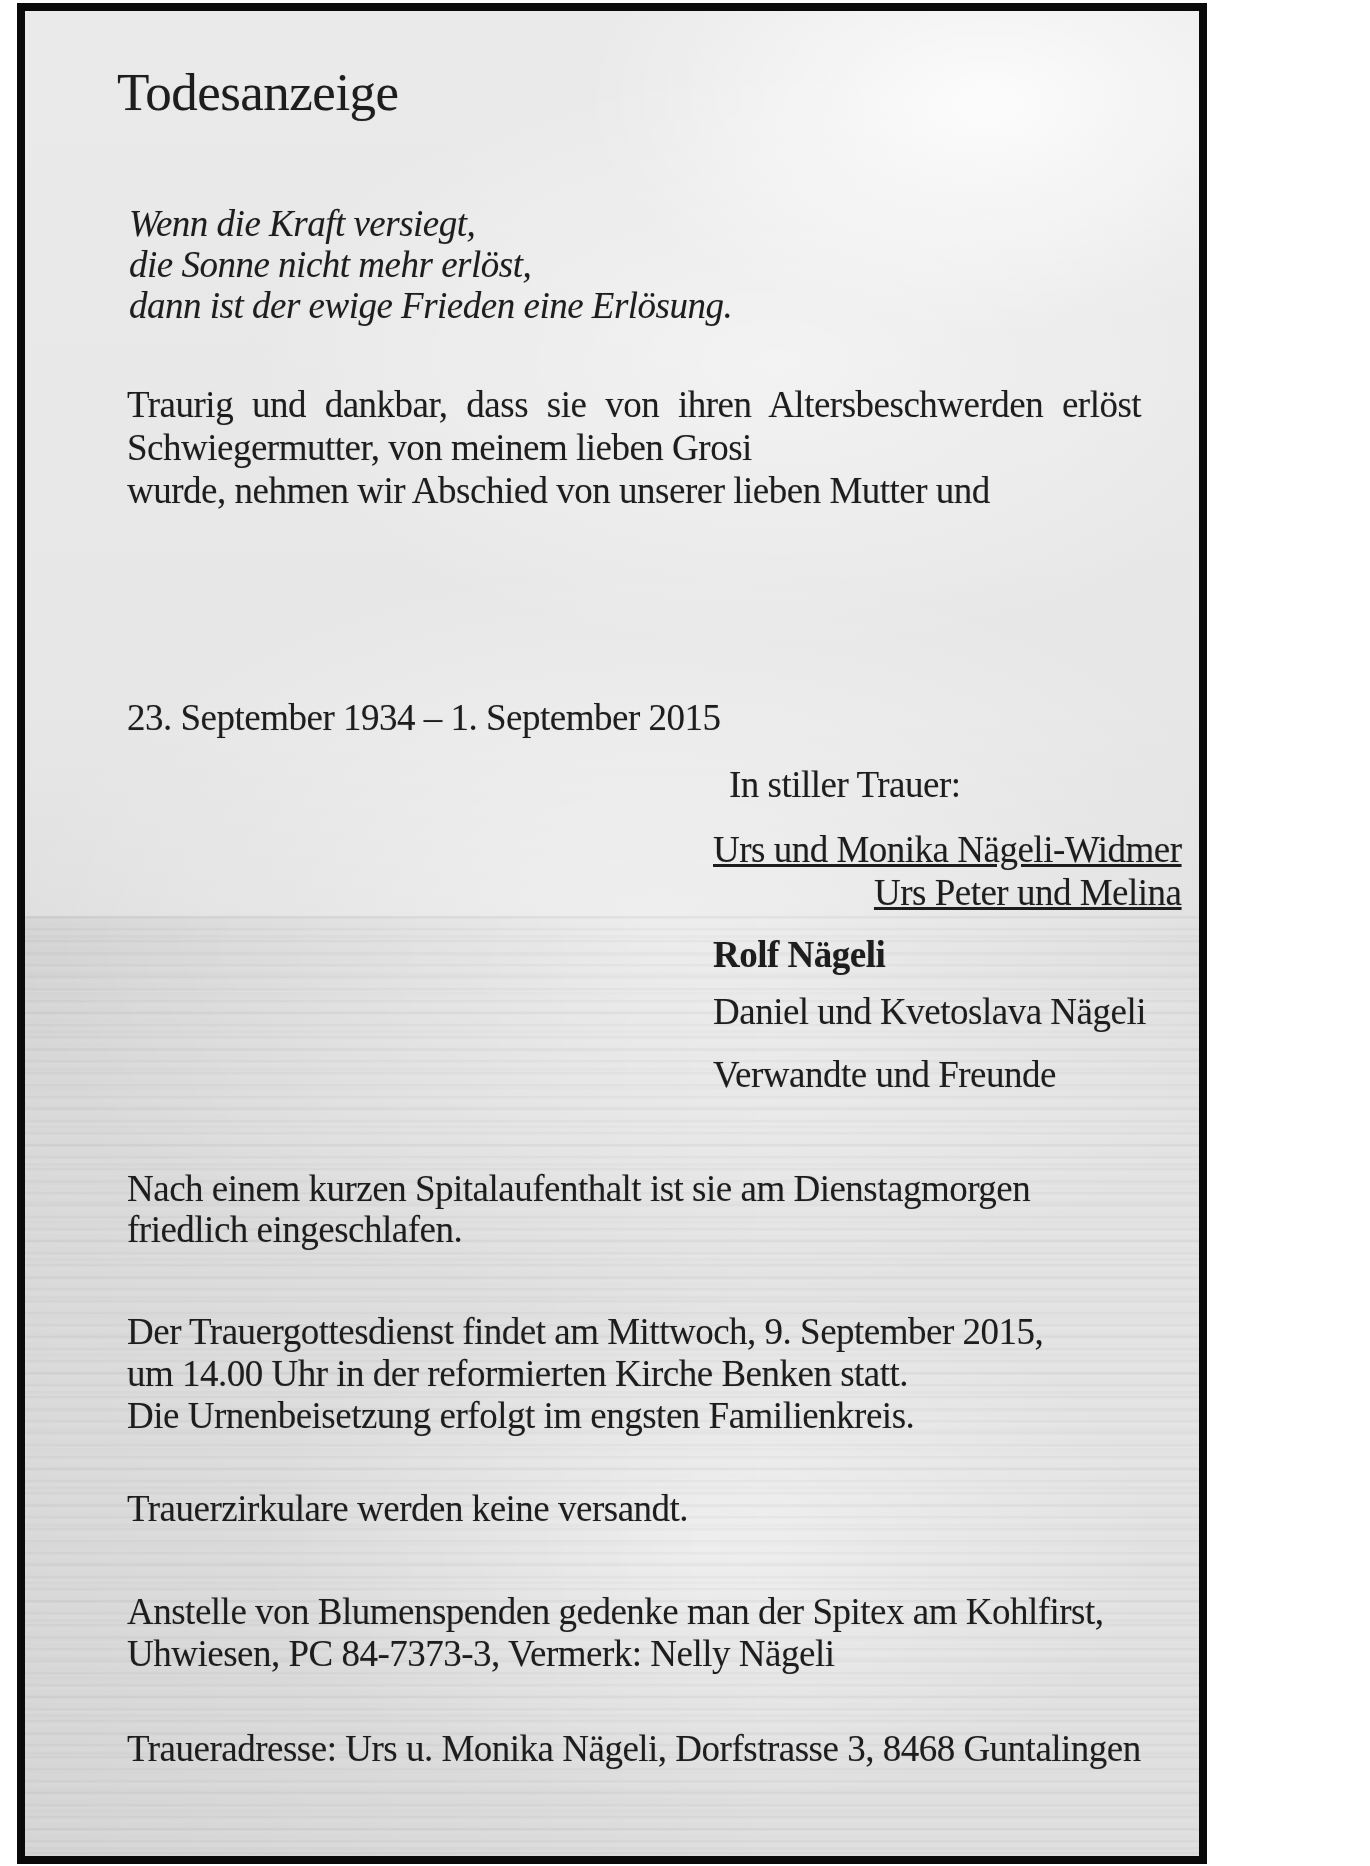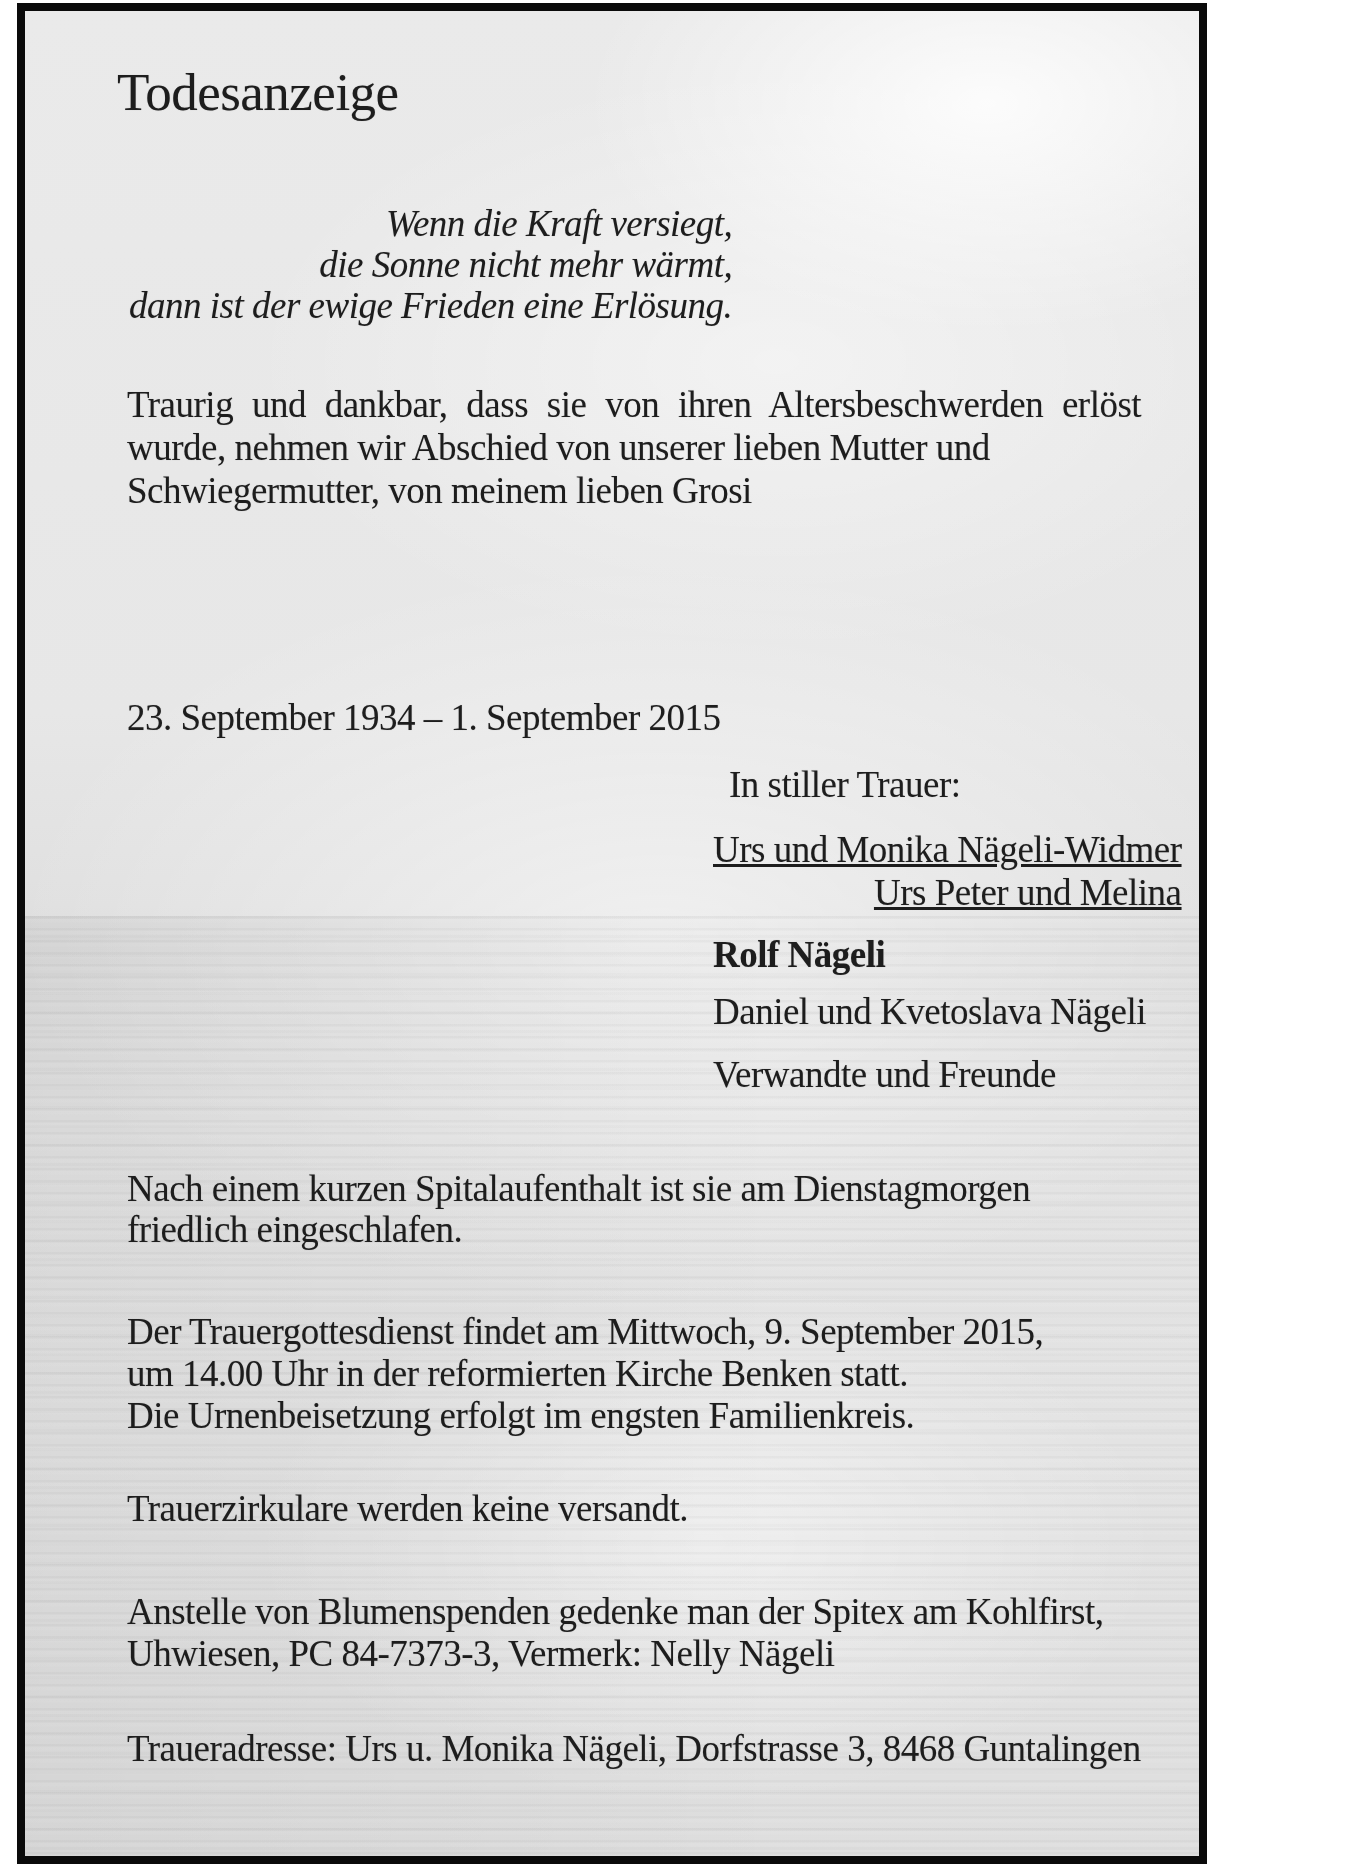--- a/index.html
+++ b/index.html
@@ -37,21 +37,21 @@
   .txt {
     position:absolute;
     color:#1d1d1d;
     font-size:37px;
     line-height:42px;
     letter-spacing:-0.5px;
     text-shadow:0 0 1px rgba(40,40,40,0.25);
     white-space:nowrap;
   }
   .title      { left:92px;  top:52px;   font-size:53px; line-height:1.1; }
-  .verse      { left:104px; top:192px;  font-style:italic; line-height:41px;text-align:right; }
+  .verse      { left:104px; top:192px;  font-style:italic; line-height:41px; }
   .intro      { left:102px; top:372px;  width:1132px; line-height:43px; }
   .intro .wide { word-spacing:10px; }
   .name       { left:100px; top:556px;  font-size:92px; line-height:1.1; letter-spacing:-2px; }
   .dates      { left:102px; top:686px;  }
   .m-heading  { left:704px; top:753px;  }
   .m-group    { left:688px; top:817px;  line-height:43px; width:fit-content;text-decoration:underline; }
   .m-group .sub { text-align:right; }
   .m-rolf     { left:688px; top:923px;font-weight:bold;  }
   .m-daniel   { left:688px; top:980px;  }
   .m-verw     { left:688px; top:1043px; }
@@ -65,28 +65,28 @@
 <body>
 
 <div class="page">
   <div class="frame">
     <div class="water"></div>
 
     <div class="txt title">Todesanzeige</div>
 
     <div class="txt verse">
       <div>Wenn die Kraft versiegt,</div>
-      <div>die Sonne nicht mehr wärmt,</div>
+      <div>die Sonne nicht mehr erlöst,</div>
       <div>dann ist der ewige Frieden eine Erlösung.</div>
     </div>
 
     <div class="txt intro">
       <div class="wide">Traurig und dankbar, dass sie von ihren Altersbeschwerden erlöst</div>
+      <div>Schwiegermutter, von meinem lieben Grosi</div>
       <div>wurde, nehmen wir Abschied von unserer lieben Mutter und</div>
-      <div>Schwiegermutter, von meinem lieben Grosi</div>
     </div>
 
 
     <div class="txt dates">23. September 1934 – 1. September 2015</div>
 
     <div class="txt m-heading">In stiller Trauer:</div>
 
     <div class="txt m-group">
       <div>Urs und Monika Nägeli-Widmer</div>
       <div class="sub">Urs Peter und Melina</div>

